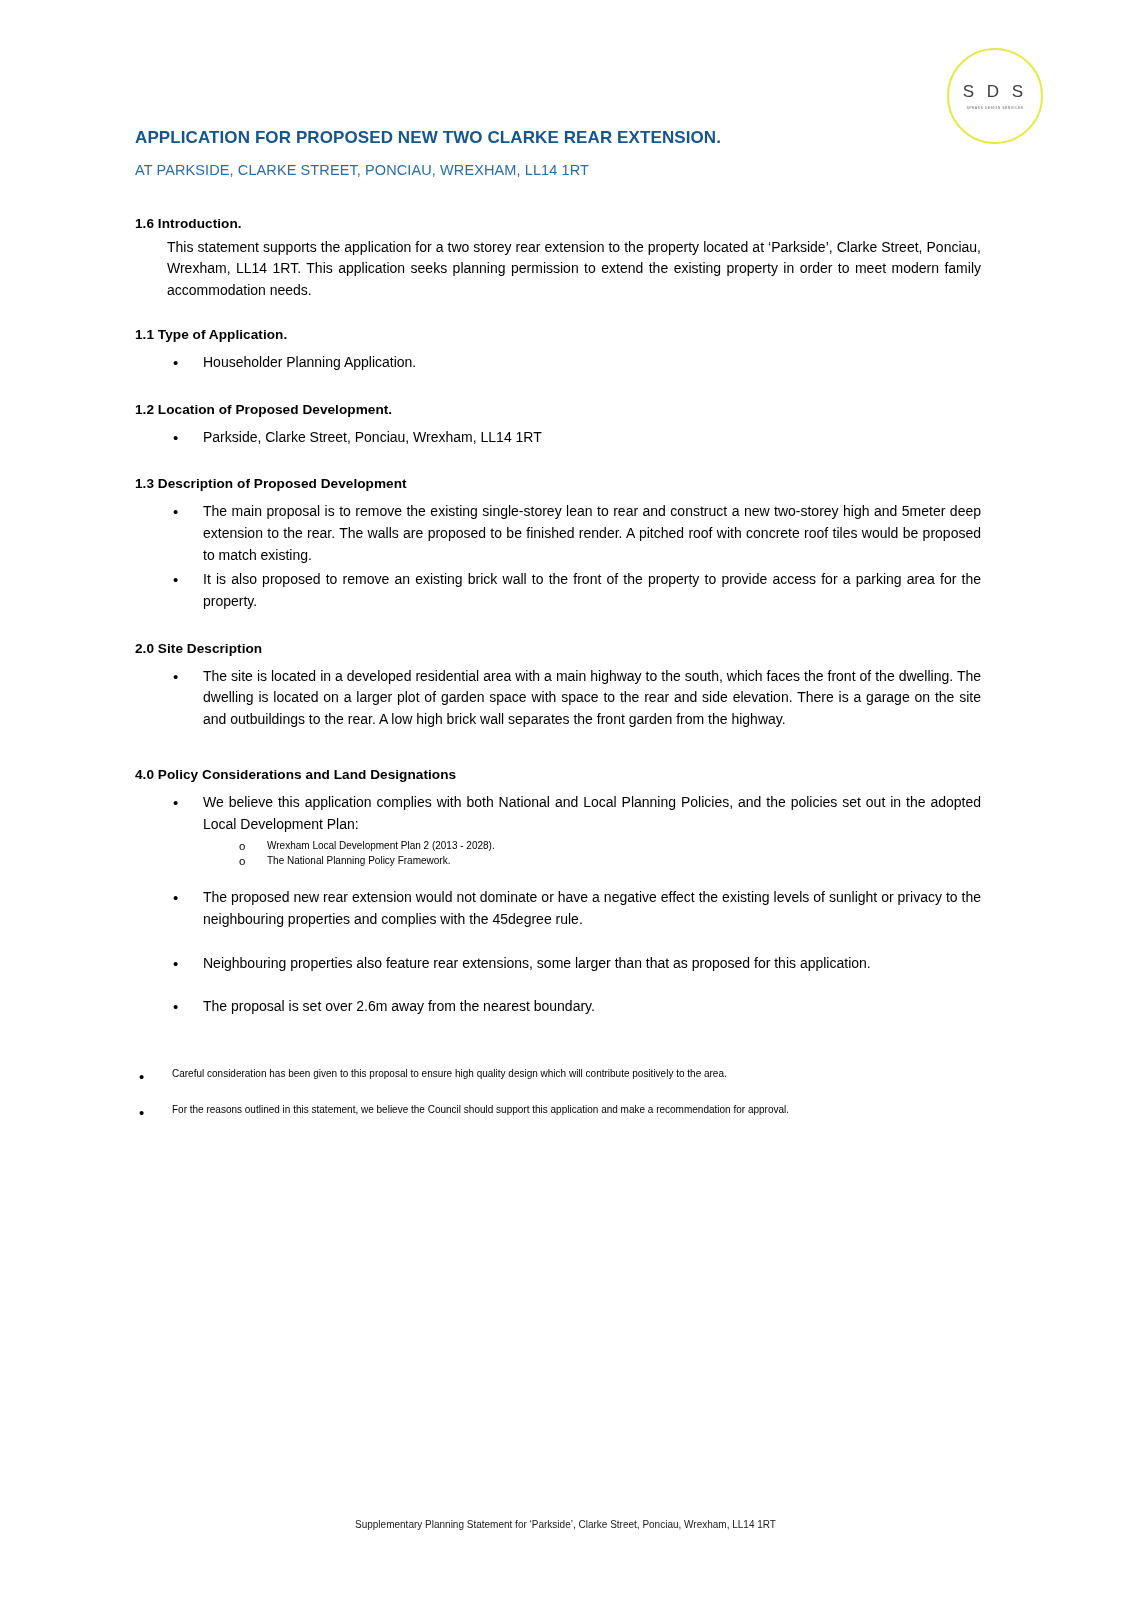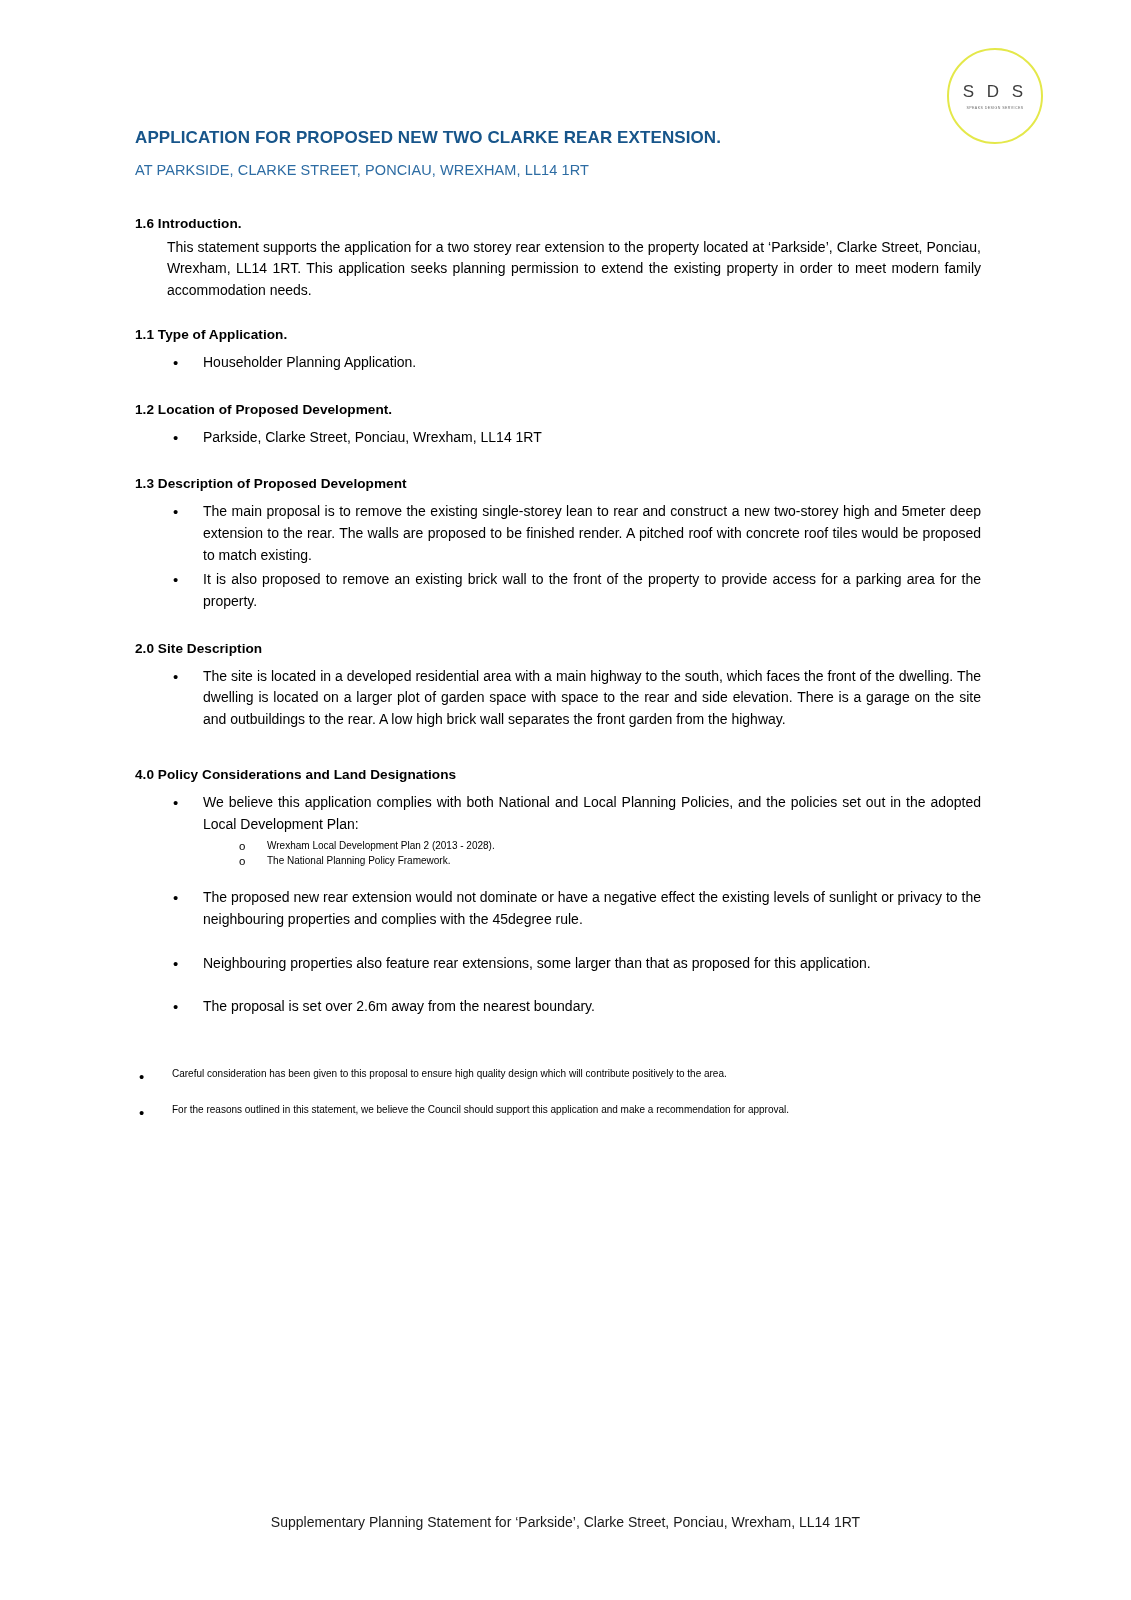--- a/index.html
+++ b/index.html
@@ -153,21 +153,21 @@
   .spacer-md { height: 26px; }
   .spacer-lg { height: 34px; }
   .gap-li { margin-bottom: 22px !important; }
   
   .footer {
     position: absolute;
     bottom: 70px;
     left: 0;
     width: 100%;
     text-align: center;
-    font-size: 14px;
+    font-size: 10px;
     color: #1a1a1a;
     font-family: "Liberation Sans", sans-serif;
   }
 </style>
 </head>
 <body>
 
 <div class="page">
 
   <div class="logo">

